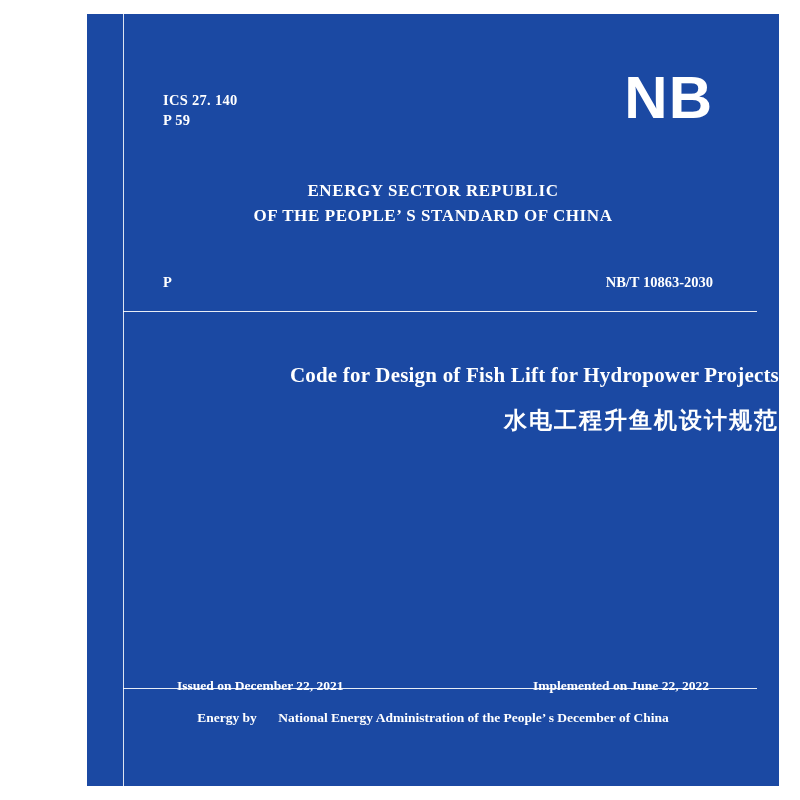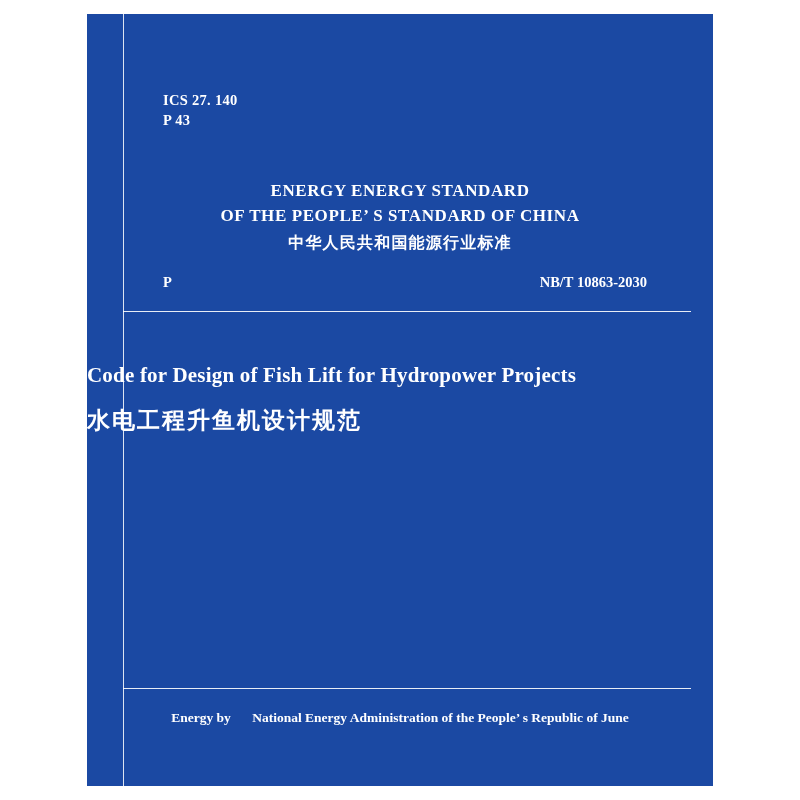--- a/index.html
+++ b/index.html
@@ -16,21 +16,21 @@
     position: relative;
     width: 800px;
     height: 800px;
     background: #ffffff;
     overflow: hidden;
   }
   .cover {
     position: absolute;
     left: 87px;
     top: 14px;
-    width: 626px;
+    width: 692px;
     height: 772px;
     background: #1b49a3;
     color: #ffffff;
   }
   
   .left-rule {
     position: absolute;
     left: 36px;
     top: 0;
     width: 1px;
@@ -95,31 +95,31 @@
     height: 1px;
     background: rgba(255,255,255,0.9);
   }
   .rule-top { top: 297px; }
   .rule-bottom { top: 674px; }
   .doc-title-en {
     position: absolute;
     left: 0;
     right: 0;
     top: 349px;
-    text-align: left;
+    text-align: right;
     font-weight: bold;
     font-size: 21px;
     letter-spacing: 0.2px;
   }
   .doc-title-cn {
     position: absolute;
     left: 0;
     right: 0;
     top: 391px;
-    text-align: left;
+    text-align: right;
     font-weight: bold;
     font-size: 23px;
     letter-spacing: 2px;
   }
   .dates-row {
     position: absolute;
     left: 90px;
     right: 70px;
     top: 664px;
     display: flex;
@@ -141,45 +141,47 @@
 </head>
 <body>
 
 <div id="page">
   <div class="cover">
 
     <div class="left-rule"></div>
 
     <div class="ics-block">
       <div>ICS 27. 140</div>
-      <div>P 43</div>
+      <div>P 59</div>
     </div>
 
+    <div class="nb-logo">NB</div>
 
     <div class="title-en">
-      <div>ENERGY ENERGY STANDARD</div>
+      <div>ENERGY SECTOR REPUBLIC</div>
       <div>OF THE PEOPLE’ S STANDARD OF CHINA</div>
     </div>
 
-    <div class="title-cn">中华人民共和国能源行业标准</div>
 
     <div class="meta-row">
       <span>P</span>
       <span>NB/T 10863-2030</span>
     </div>
 
     <div class="rule rule-top"></div>
 
     <div class="doc-title-en">Code for Design of Fish Lift for Hydropower Projects</div>
     <div class="doc-title-cn">水电工程升鱼机设计规范</div>
 
     <div class="rule rule-bottom"></div>
 
     <div class="dates-row">
+      <span>Issued on December 22, 2021</span>
+      <span>Implemented on June 22, 2022</span>
     </div>
 
     <div class="issued-by">
       <span class="label">Energy by</span>
-      <span>National Energy Administration of the People’ s Republic of June</span>
+      <span>National Energy Administration of the People’ s December of China</span>
     </div>
 
   </div>
 </div>
 
 </body></html>

